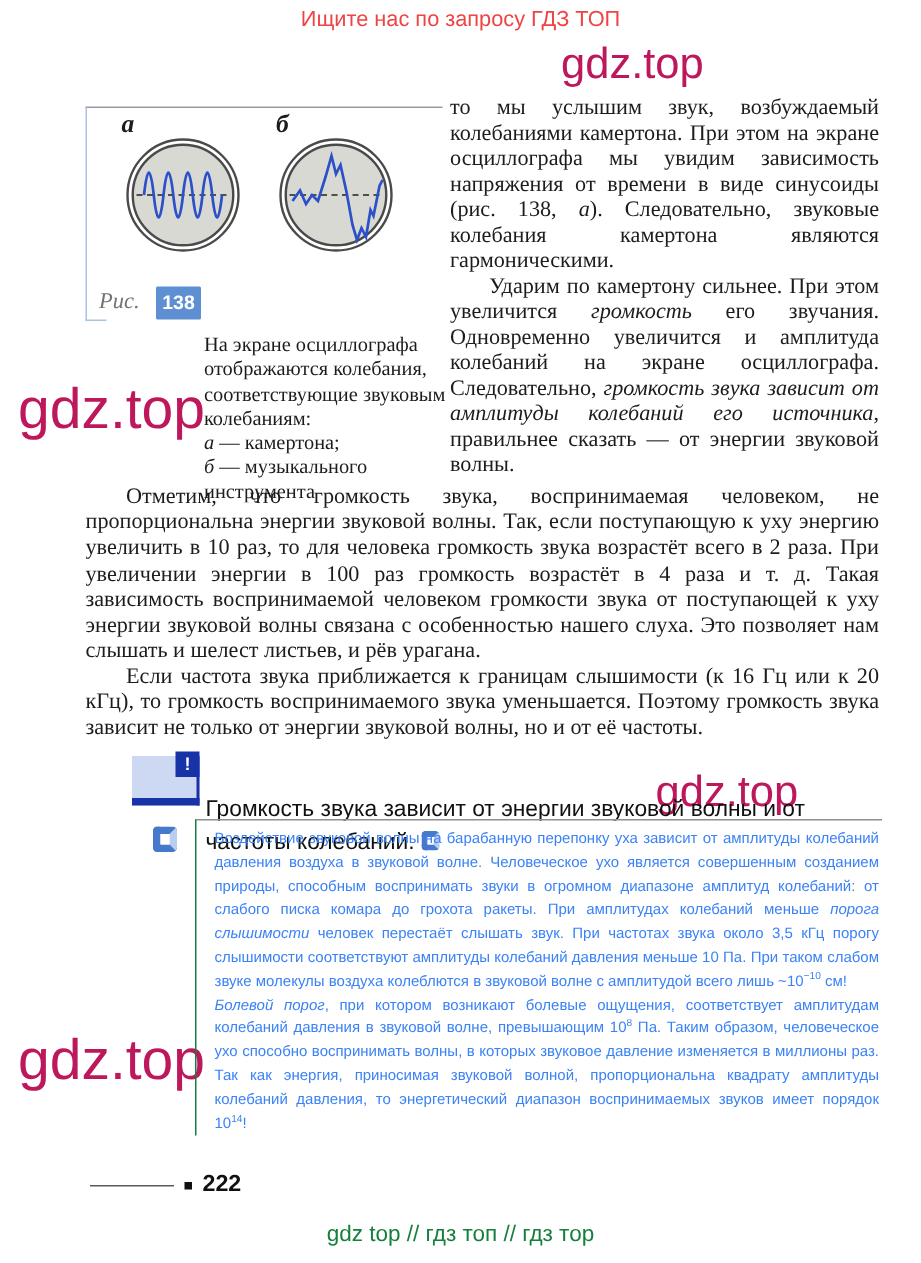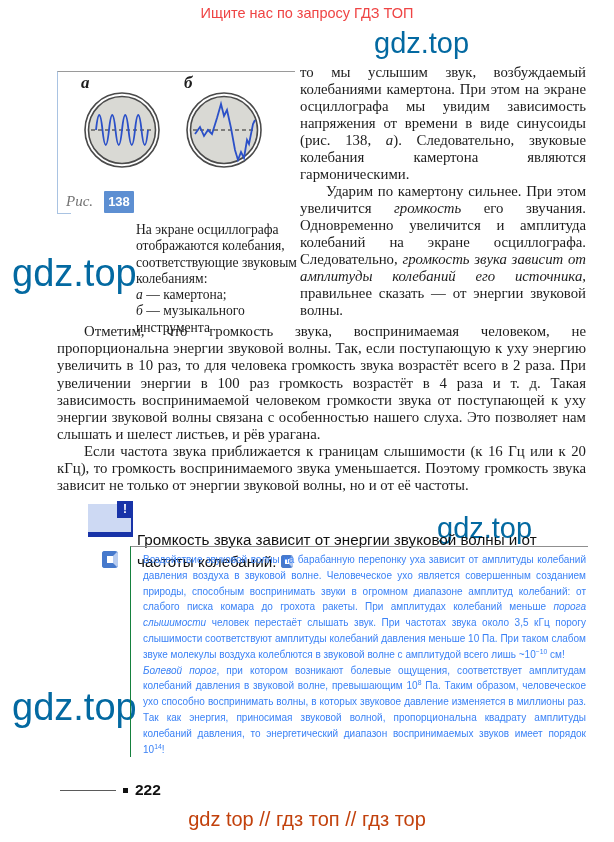--- a/index.html
+++ b/index.html
@@ -12,21 +12,21 @@
   .i { font-style:italic; }
   sup { font-size:0.68em; line-height:0; }
 
   .promo-top {
     position:absolute; top:5px; left:0; width:100%; text-align:center;
     font-family:"Liberation Sans", sans-serif; font-size:14.5px; font-weight:500;
     color:#ef4444;
   }
   .wm {
     position:absolute; font-family:"Liberation Sans", sans-serif;
-    color:#0369a1; white-space:nowrap;
+    color:#be185d; white-space:nowrap;
   }
   .wm-tr { left:374px; top:27px;  font-size:29px; }
   .wm-ml { left:12px;  top:252px; font-size:38px; }
   .wm-mr { left:437px; top:512px; font-size:29px; }
   .wm-bl { left:12px;  top:686px; font-size:38px; }
 
   
   .figbox {
     position:absolute; left:57px; top:71px; width:238px; height:143px;
     border-top:1px solid #9a9a9a; border-left:1px solid #a9c3e2;
@@ -112,22 +112,22 @@
     position:absolute; left:60px; top:781px; display:flex; align-items:center; gap:7px;
   }
   .pnum-line { width:56px; height:1px; background:#5a5a5a; }
   .pnum-sq { width:5px; height:5px; background:#111; }
   .pnum-val {
     font-family:"Liberation Sans", sans-serif; font-weight:bold; font-size:15.5px;
     color:#111;
   }
   .promo-bottom {
     position:absolute; bottom:11px; left:0; width:100%; text-align:center;
-    font-family:"Liberation Sans", sans-serif; font-size:20px; font-weight:500;
-    color:#c2410c;
+    font-family:"Liberation Sans", sans-serif; font-size:15px; font-weight:500;
+    color:#15803d;
   }
 </style>
 </head>
 <body>
 
 <div class="page">
 
   <div class="promo-top">Ищите нас по запросу ГДЗ ТОП</div>
 
   <div class="wm wm-tr">gdz.top</div>

